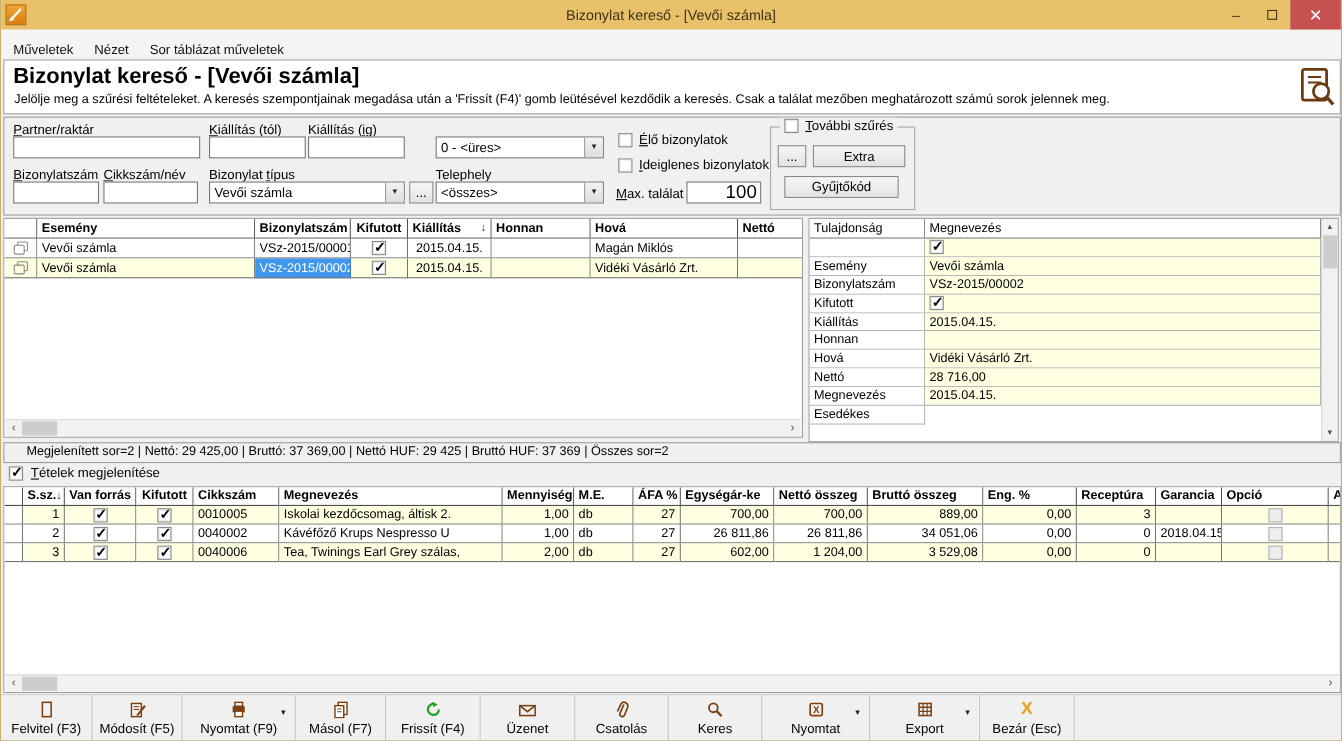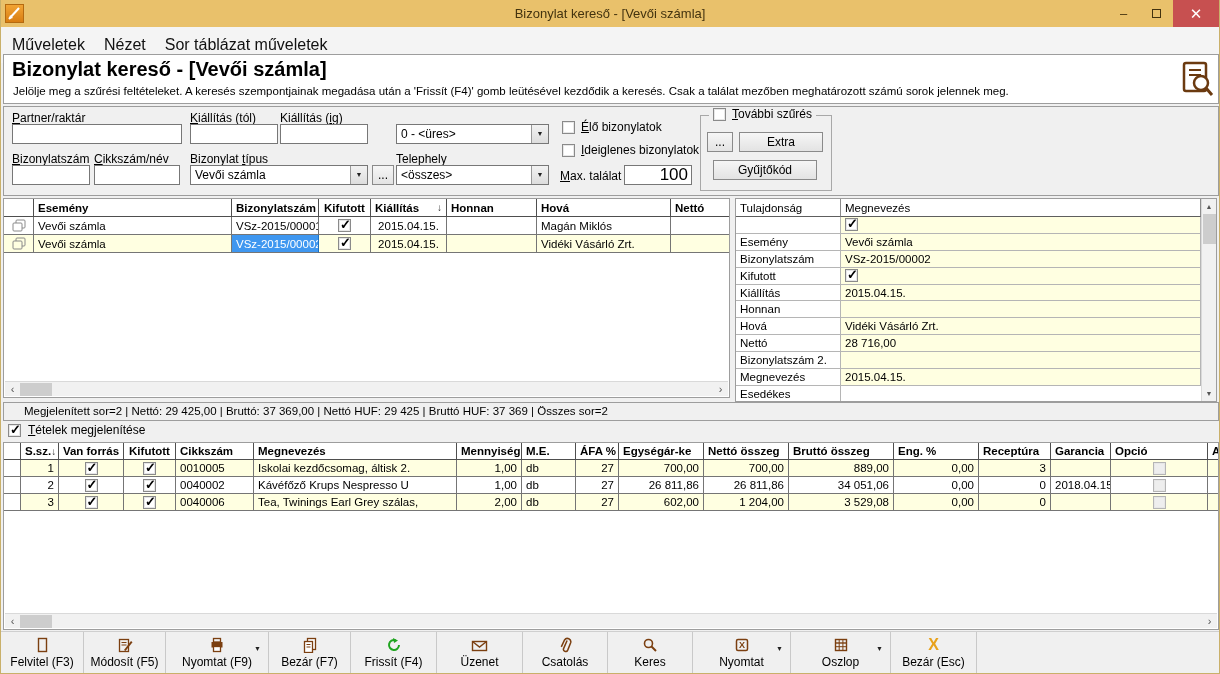--- a/index.html
+++ b/index.html
@@ -10,21 +10,21 @@
   
   .titlebar{position:absolute;top:0;left:0;right:0;height:27px;background:#e9c16b}
   .app-icon{position:absolute;left:4px;top:4px;width:19px;height:19px;background:linear-gradient(#f2a434,#d87d12);border:1px solid #b56a10}
   .title-text{position:absolute;left:0;right:0;top:0;height:27px;line-height:27px;text-align:center;font-size:13px;color:#43330f}
   .win-controls{position:absolute;right:0;top:0;height:27px;display:flex}
   .win-btn{width:33px;height:27px;display:flex;align-items:center;justify-content:center;color:#43330f;font-size:13px}
   .win-btn .maxbox{width:9px;height:9px;border:1px solid #43330f}
   .win-btn.close{width:46px;background:#c75050;color:#fff;font-size:15px}
 
   
-  .menubar{position:absolute;top:27px;left:0;right:0;height:36px;background:#f4f4f4;display:flex;align-items:center;font-size:16px;color:#111}
+  .menubar{position:absolute;top:27px;left:0;right:0;height:36px;background:#f4f4f4;display:flex;align-items:center;font-size:12px;color:#111}
   .menu-item{padding:4px 8px;margin-left:3px}
 
   
   .header-panel{position:absolute;top:54px;left:2px;width:1216px;height:50px;background:#fff;border:1px solid #9d9d9d}
   .page-title{position:absolute;left:8px;top:3px;font-size:20px;font-weight:bold;color:#000}
   .page-desc{position:absolute;left:9px;top:30px;font-size:11.5px;color:#000;white-space:nowrap}
   .docsearch-icon{position:absolute;right:4px;top:5px}
 
   
   .filter-panel{position:absolute;top:106px;left:2px;width:1216px;height:90px;background:#f0f0f0;border:1px solid #9d9d9d;font-size:12px;color:#000}
@@ -273,24 +273,20 @@
         <div class="cell c0">Honnan</div>
         <div class="cell c1 yellow"></div>
       </div>
     <div class="grid-row">
         <div class="cell c0">Hová</div>
         <div class="cell c1 yellow">Vidéki Vásárló Zrt.</div>
       </div>
     <div class="grid-row">
         <div class="cell c0">Nettó</div>
         <div class="cell c1 yellow">28 716,00</div>
-      </div>
-    <div class="grid-row">
-        <div class="cell c0">Bizonylatszám 2.</div>
-        <div class="cell c1 yellow"></div>
       </div>
     <div class="grid-row">
         <div class="cell c0">Megnevezés</div>
         <div class="cell c1 yellow">2015.04.15.</div>
       </div>
     <div class="grid-row">
         <div class="cell c0">Esedékes</div>
       </div>
     <div class="vscroll">
       <div class="arr">▲</div>
@@ -450,21 +446,21 @@
     </div>
     <div class="tool-btn" style="width:82px">
       <span class="icon16">
           <svg width="16" height="16">
             <rect x="5.5" y="1.5" width="8" height="11" fill="#fff" stroke="#7b3f10" stroke-width="1.3"></rect>
             <rect x="2.5" y="4.5" width="8" height="11" fill="#fff" stroke="#7b3f10" stroke-width="1.3"></rect>
             <line x1="4.5" y1="7.5" x2="8.5" y2="7.5" stroke="#7b3f10"></line>
             <line x1="4.5" y1="10" x2="8.5" y2="10" stroke="#7b3f10"></line>
           </svg>
         </span>
-      <span>Bezár (F7)</span>
+      <span>Másol (F7)</span>
     </div>
     <div class="tool-btn" style="width:86px">
       <span class="icon16">
           <svg width="16" height="16" viewBox="0 0 16 16">
             <path d="M13 8 A5 5 0 1 1 9.5 3.2" fill="none" stroke="#1fa41f" stroke-width="2"></path>
             <path d="M7 1 L12 3.5 L8 6 z" fill="#1fa41f"></path>
           </svg>
         </span>
       <span>Frissít (F4)</span>
     </div>
@@ -507,21 +503,21 @@
     <div class="tool-btn" style="width:100px">
       <span class="icon16">
           <svg width="16" height="16">
             <rect x="2.5" y="2.5" width="11" height="11" fill="none" stroke="#7b3f10" stroke-width="1.4"></rect>
             <line x1="2.5" y1="6" x2="13.5" y2="6" stroke="#7b3f10" stroke-width="1.4"></line>
             <line x1="6.2" y1="2.5" x2="6.2" y2="13.5" stroke="#7b3f10"></line>
             <line x1="9.9" y1="2.5" x2="9.9" y2="13.5" stroke="#7b3f10"></line>
             <line x1="2.5" y1="9.7" x2="13.5" y2="9.7" stroke="#7b3f10"></line>
           </svg>
         </span>
-      <span>Oszlop</span>
+      <span>Export</span>
       <span class="ddc">▼</span>
     </div>
     <div class="tool-btn" style="width:86px">
       <span class="icon16 bigx">X</span>
       <span>Bezár (Esc)</span>
     </div>
   </div>
 
 </div>
 

